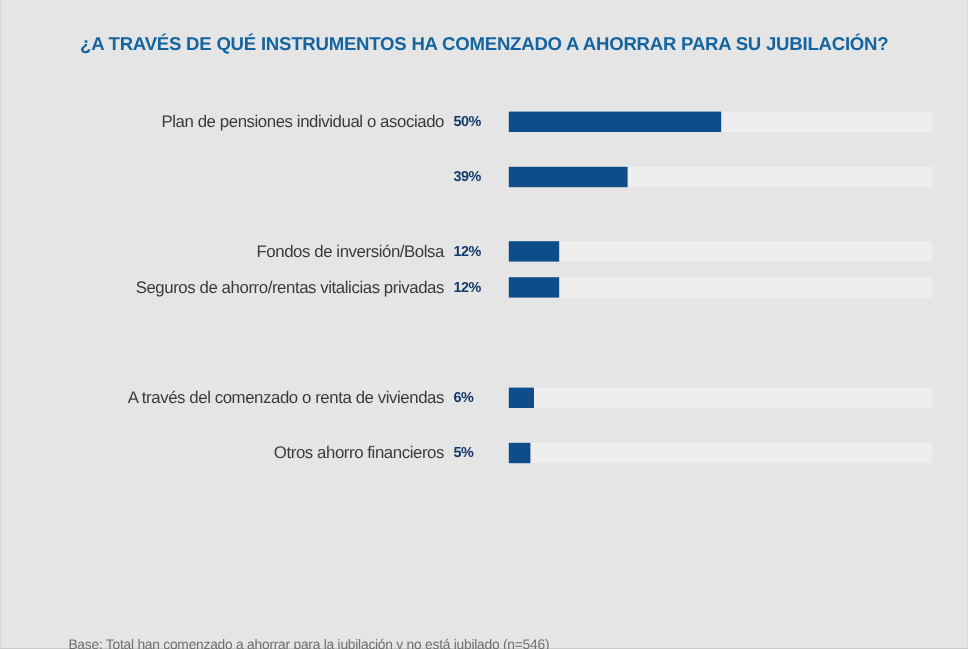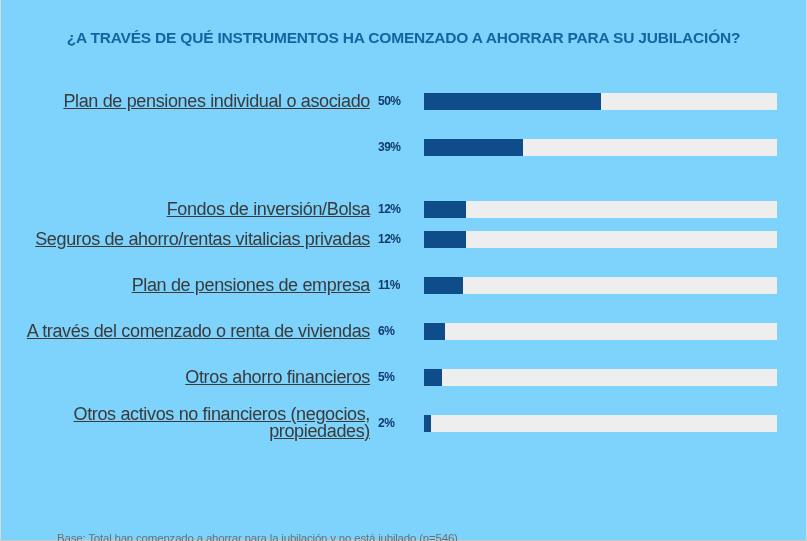--- a/index.html
+++ b/index.html
@@ -11,21 +11,21 @@
     height: 541px;
     background: #ffffff;
     font-family: "Liberation Sans", sans-serif;
     overflow: hidden;
   }
   #page {
     position: relative;
     width: 807px;
     height: 541px;
     box-sizing: border-box;
-    background: #7dd3fc;
+    background: #e5e5e5;
   }
   
   .edge-left {
     position: absolute;
     left: 0; top: 0; bottom: 0;
     width: 1px;
     background: #d9d9d9;
   }
   .edge-right {
     position: absolute;
@@ -63,25 +63,24 @@
     width: 807px;
     height: 46px;
     display: flex;
     align-items: center;
   }
   .cat-label {
     position: absolute;
     left: 18px;
     width: 352px;
     text-align: right;
-    font-size: 18px;
+    font-size: 14px;
     color: #3a3a3a;
     line-height: 17px;
     letter-spacing: -0.35px;
-    text-decoration: underline;
   }
   .value-label {
     position: absolute;
     left: 378px;
     width: 46px;
     font-size: 12px;
     font-weight: bold;
     color: #123a6b;
     letter-spacing: -0.5px;
   }
@@ -141,45 +140,31 @@
           <div class="bar" style="width: 42.36px; background: rgb(15, 76, 138);"></div>
         </div>
       </div>
       <div class="row" style="top: 138px; padding-left: 35px;">
         <div class="cat-label">Seguros de ahorro/rentas vitalicias privadas</div>
         <div class="value-label">12%</div>
         <div class="track" style="background: rgb(238, 238, 238);">
           <div class="bar" style="width: 42.36px; background: rgb(15, 76, 138);"></div>
         </div>
       </div>
-      <div class="row" style="top: 184px;">
-        <div class="cat-label">Plan de pensiones de empresa</div>
-        <div class="value-label">11%</div>
-        <div class="track" style="background: rgb(238, 238, 238);">
-          <div class="bar" style="width: 38.83px; background: rgb(15, 76, 138);"></div>
-        </div>
-      </div>
       <div class="row" style="top: 230px;">
         <div class="cat-label">A través del comenzado o renta de viviendas</div>
         <div class="value-label">6%</div>
         <div class="track" style="background: rgb(238, 238, 238);">
           <div class="bar" style="width: 21.18px; background: rgb(15, 76, 138);"></div>
         </div>
       </div>
       <div class="row" style="top: 276px;">
         <div class="cat-label">Otros ahorro financieros</div>
         <div class="value-label">5%</div>
         <div class="track" style="background: rgb(238, 238, 238);">
           <div class="bar" style="width: 17.65px; background: rgb(15, 76, 138);"></div>
         </div>
       </div>
-      <div class="row" style="top: 322px;">
-        <div class="cat-label">Otros activos no financieros (negocios, propiedades)</div>
-        <div class="value-label">2%</div>
-        <div class="track" style="background: rgb(238, 238, 238);">
-          <div class="bar" style="width: 7.06px; background: rgb(15, 76, 138);"></div>
-        </div>
-      </div>
     </div>
 
   <div class="footnote">Base: Total han comenzado a ahorrar para la jubilación y no está jubilado (n=546)</div>
 
 </div>
 
 </body></html>

